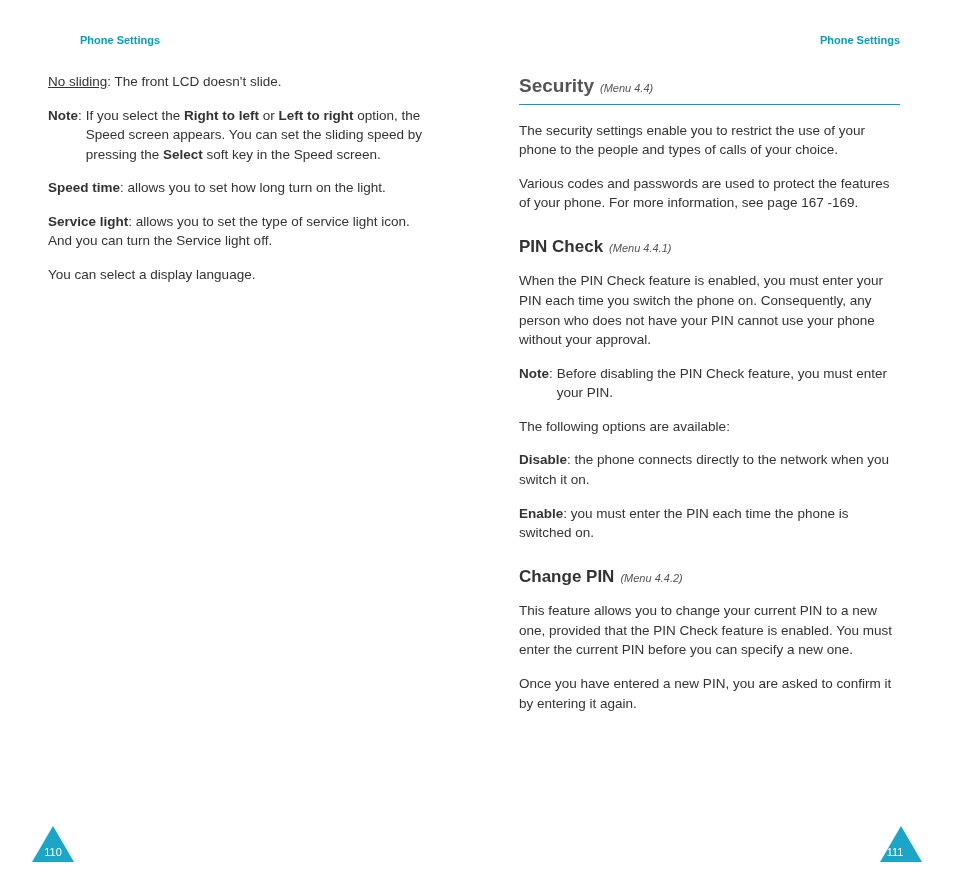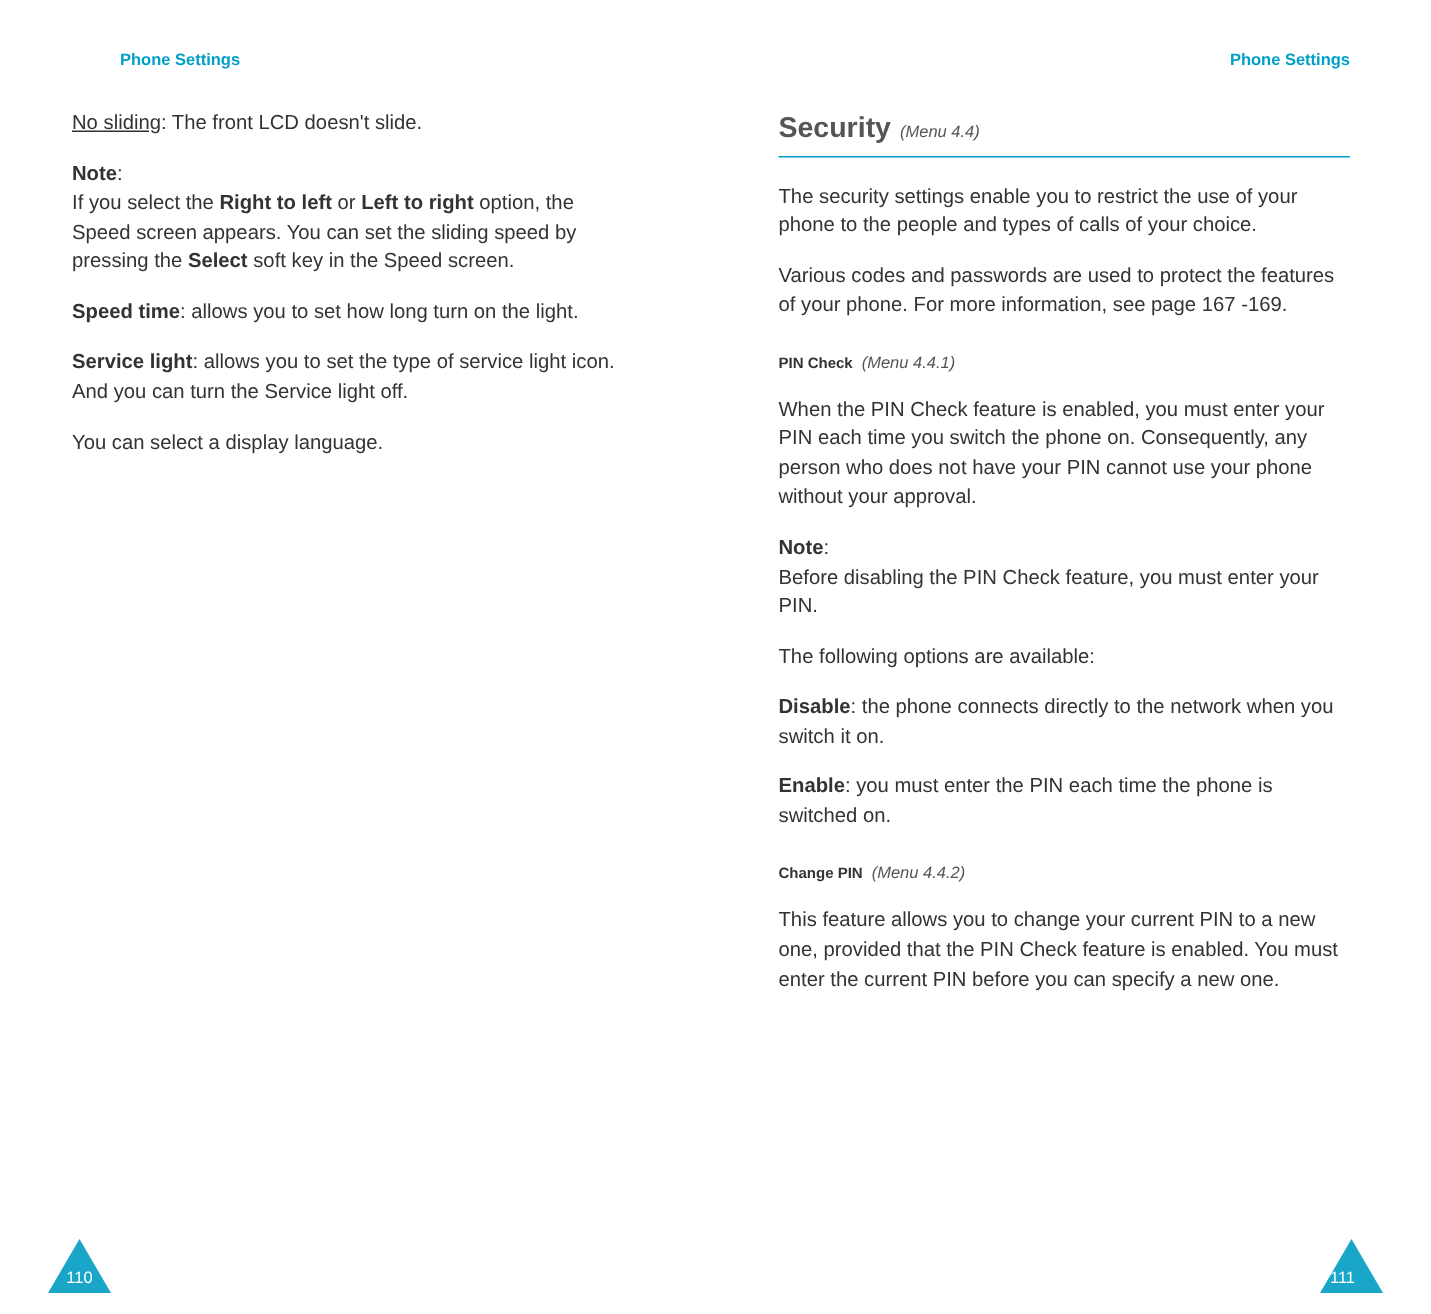--- a/index.html
+++ b/index.html
@@ -42,21 +42,20 @@
     color: #333;
   }
   .para { margin-bottom: 14px; }
 
   .underline { text-decoration: underline; }
 
   .note-block {
     display: flex;
     margin-bottom: 14px;
     line-height: 1.45;
-    flex-direction: column;
   }
   .note-label {
     flex: 0 0 auto;
     padding-right: 4px;
   }
   .note-text {
     flex: 1 1 auto;
   }
 
   .section-heading {
@@ -81,21 +80,21 @@
   }
 
   .sub-heading {
     display: flex;
     align-items: baseline;
     gap: 6px;
     margin-top: 22px;
     margin-bottom: 12px;
   }
   .sub-title {
-    font-size: 10px;
+    font-size: 17px;
     font-weight: bold;
     color: #333;
   }
   .sub-menu {
     font-size: 11px;
     font-style: italic;
     color: #555;
   }
 
   .page-triangle {
@@ -196,19 +195,20 @@
         <b>Enable</b><span>: you must enter the PIN each time the phone is switched on.</span>
       </p>
 
 
       <div class="sub-heading">
         <span class="sub-title">Change PIN</span>
         <span class="sub-menu">(Menu 4.4.2)</span>
       </div>
 
       <p class="para">This feature allows you to change your current PIN to a new one, provided that the PIN Check feature is enabled. You must enter the current PIN before you can specify a new one.</p>
+      <p class="para">Once you have entered a new PIN, you are asked to confirm it by entering it again.</p>
     </div>
 
     <div class="page-triangle right"></div>
     <div class="page-number right">111</div>
   </div>
 
 </div>
 
 </body></html>

